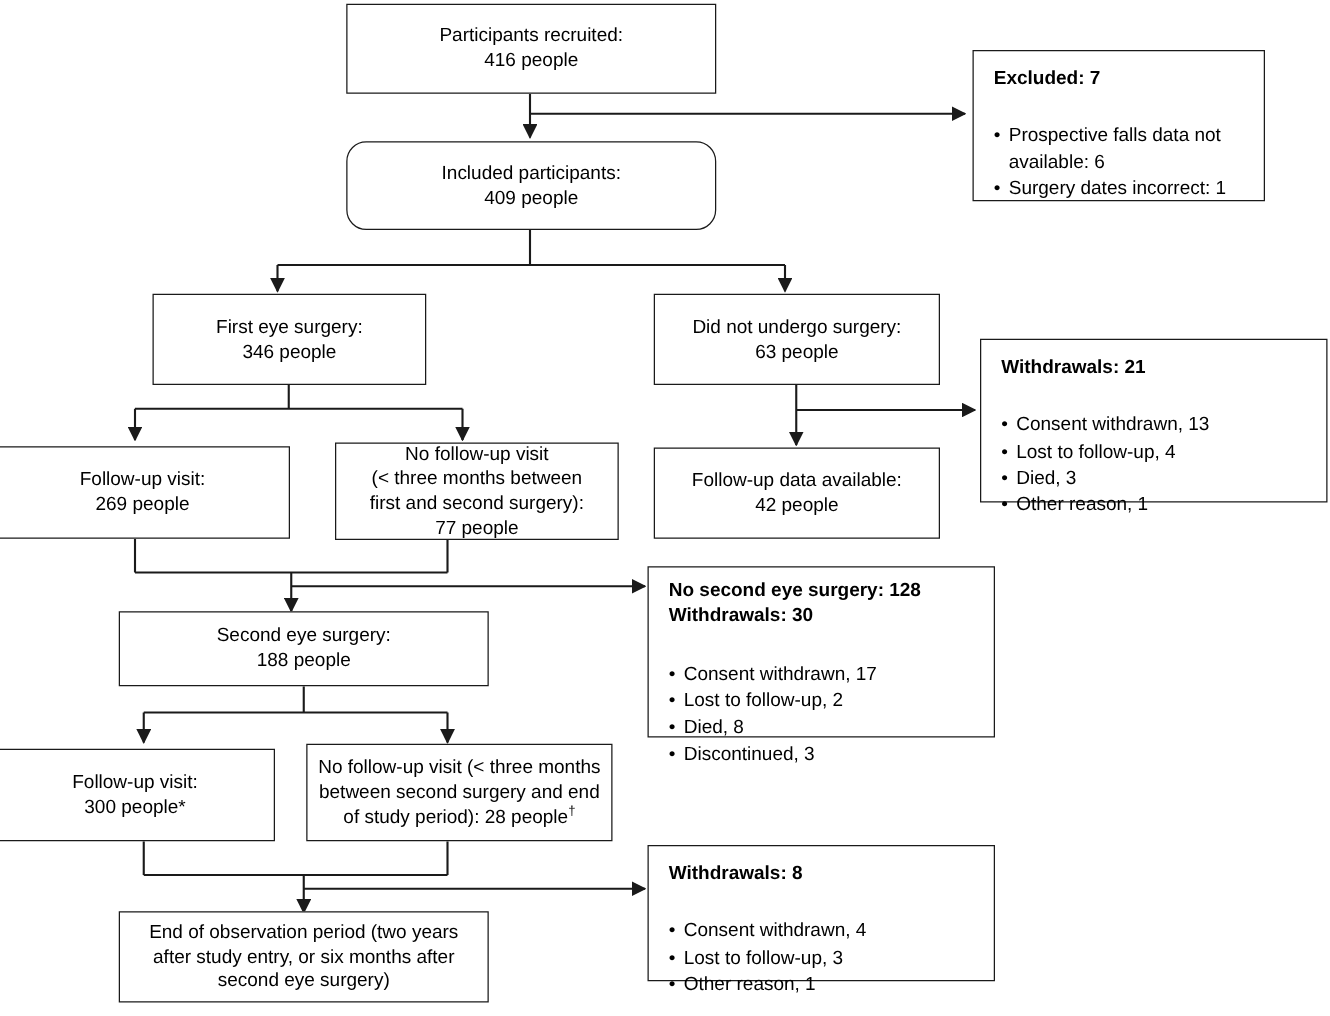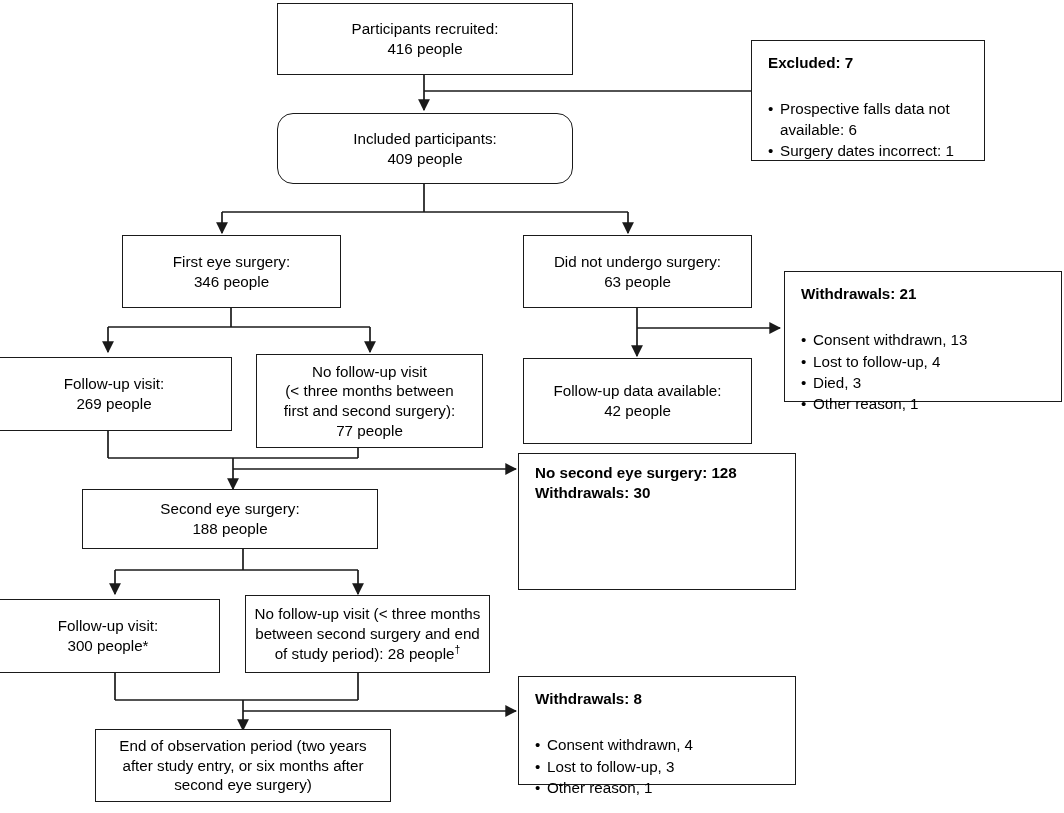--- a/index.html
+++ b/index.html
@@ -147,71 +147,77 @@
   <div class="node" style="left:523px; top:235px; width:229px; height:73px;">
     <span class="ln">Did not undergo surgery:</span>
     <span class="ln">63 people</span>
   </div>
 
   <div class="node" style="left:-4px; top:357px; width:236px; height:74px;">
     <span class="ln">Follow-up visit:</span>
     <span class="ln">269 people</span>
   </div>
 
-  <div class="node" style="left:256px; top:354px; width:227px; height:94px;align-items:center;">
+  <div class="node" style="left:268px; top:354px; width:227px; height:78px;align-items:center;">
     <span class="ln">No follow-up visit</span>
     <span class="ln">(&lt; three months between</span>
     <span class="ln">first and second surgery):</span>
     <span class="ln">77 people</span>
   </div>
 
-  <div class="node" style="left:523px; top:358px; width:229px; height:86px;">
+  <div class="node" style="left:523px; top:358px; width:229px; height:73px;">
     <span class="ln">Follow-up data available:</span>
     <span class="ln">42 people</span>
   </div>
 
-  <div class="node" style="left:82px; top:489px; width:296px; height:60px;">
+  <div class="node" style="left:95px; top:489px; width:296px; height:60px;">
     <span class="ln">Second eye surgery:</span>
     <span class="ln">188 people</span>
   </div>
 
   <div class="node" style="left:-4px; top:599px; width:224px; height:74px;">
     <span class="ln">Follow-up visit:</span>
     <span class="ln">300 people*</span>
   </div>
 
   <div class="node wrapnode" style="left:245px; top:595px; width:245px; height:78px;">
     <span class="ln"><span>No follow-up visit (&lt; three months between second surgery and end of study period): 28 people</span><span class="sup">†</span></span>
   </div>
 
   <div class="node wrapnode" style="left:95px; top:729px; width:296px; height:73px;">
     <span class="ln">End of observation period (two years after study entry, or six months after second eye surgery)</span>
   </div>
 
-  <div class="sidebox" style="left:751px; top:40px; width:234px; height:121px;">
+  <div class="sidebox" style="left:778px; top:40px; width:234px; height:121px;">
     <span class="hd">Excluded: 7</span>
     <ul class="gap">
       <li>Prospective falls data not available: 6</li>
       <li>Surgery dates incorrect: 1</li>
     </ul>
   </div>
 
   <div class="sidebox" style="left:784px; top:271px; width:278px; height:131px;">
     <span class="hd">Withdrawals: 21</span>
     <ul class="gap">
       <li>Consent withdrawn, 13</li>
       <li>Lost to follow-up, 4</li>
       <li>Died, 3</li>
       <li>Other reason, 1</li>
     </ul>
   </div>
 
   <div class="sidebox" style="left:518px; top:453px; width:278px; height:137px; padding-top:9px;">
     <span class="hd">No second eye surgery: 128</span>
     <span class="hd">Withdrawals: 30</span>
+    <ul class="gap">
+      <li>Consent withdrawn, 17</li>
+      <li>Lost to follow-up, 2</li>
+      <li>Died, 8</li>
+      <li>Discontinued, 3</li>
+    </ul>
   </div>
 
   <div class="sidebox" style="left:518px; top:676px; width:278px; height:109px;">
     <span class="hd">Withdrawals: 8</span>
     <ul class="gap">
       <li>Consent withdrawn, 4</li>
       <li>Lost to follow-up, 3</li>
       <li>Other reason, 1</li>
     </ul>
   </div>

